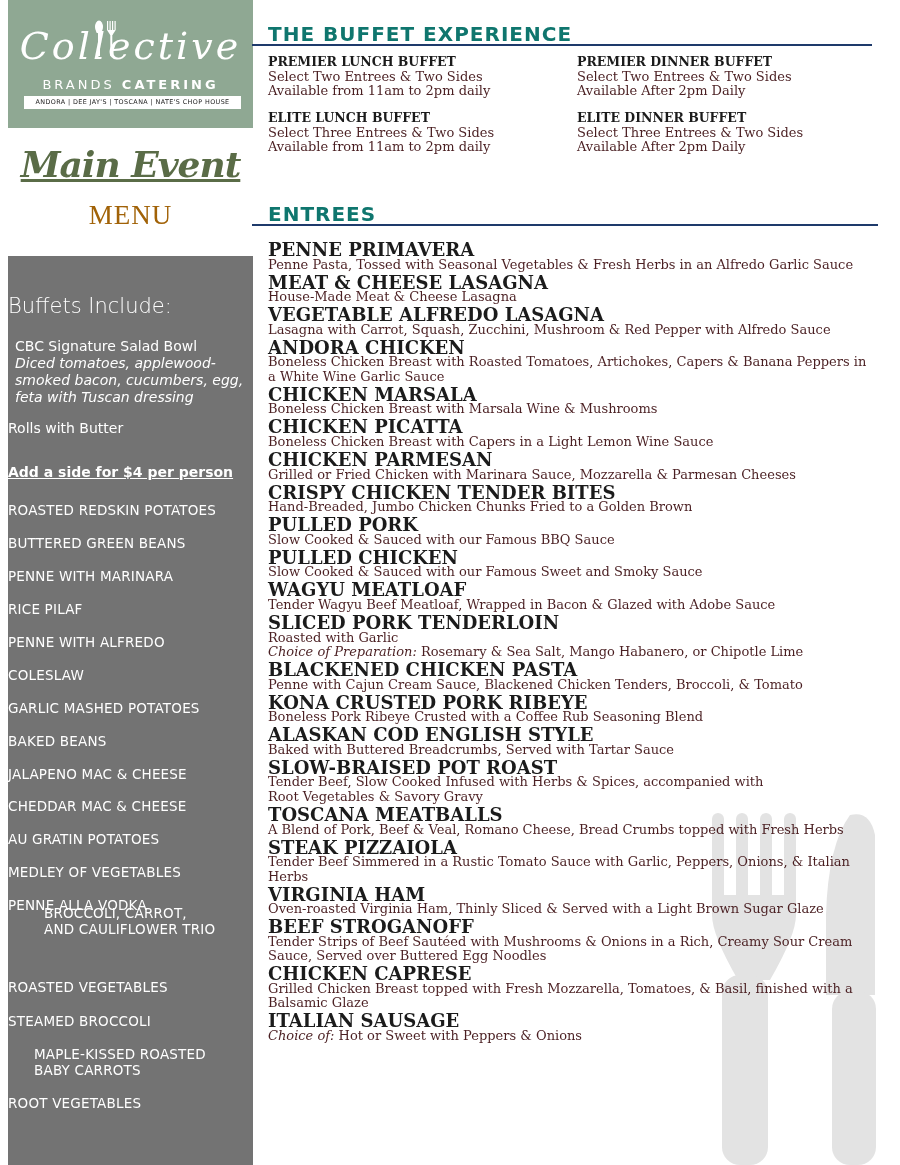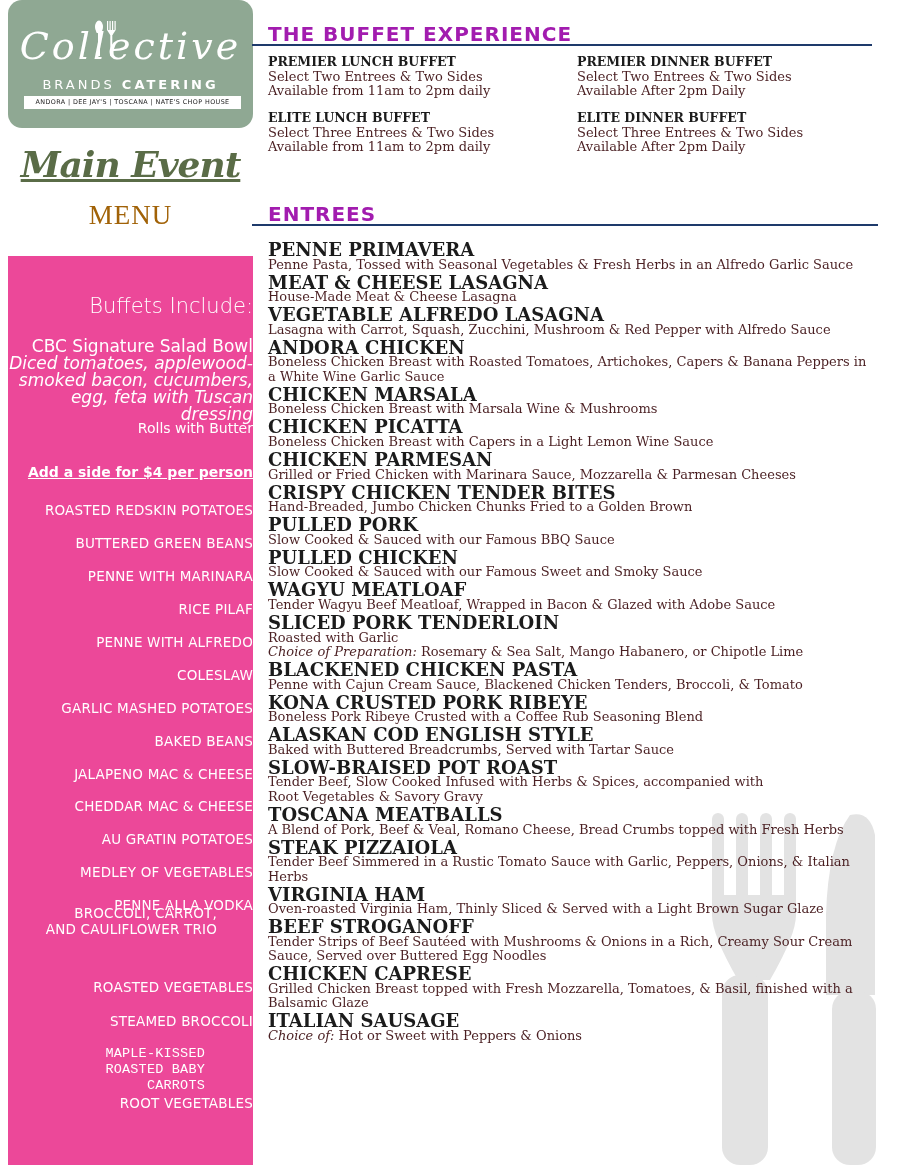--- a/index.html
+++ b/index.html
@@ -2,21 +2,21 @@
 <html><head>
 <meta charset="utf-8">
 <style>
   * { box-sizing: border-box; margin: 0; padding: 0; }
   html, body { width: 900px; height: 1165px; background: #ffffff; overflow: hidden; }
   body { position: relative; font-family: "DejaVu Serif", serif; color: #4a1f22; }
 
   
   .logo-panel {
     position: absolute; left: 8px; top: 0; width: 245px; height: 128px;
-    background: #8fa893; color: #ffffff; text-align: center; border-radius: 14px;
+    background: #8fa893; color: #ffffff; text-align: center;
   }
   .logo-script {
     position: absolute; left: 0; right: 0; top: 24px;
     font-family: "DejaVu Serif", serif; font-style: italic;
     font-size: 38px; letter-spacing: 3px; color: #ffffff; font-weight: normal;
   }
   .logo-utensils { position: absolute; left: 84px; top: 20px; width: 26px; height: 36px; }
   .logo-brands {
     position: absolute; left: 0; right: 0; top: 77px;
     font-family: "DejaVu Sans", sans-serif; font-size: 13px; letter-spacing: 3px; color: #ffffff;
@@ -34,36 +34,36 @@
     font-family: "DejaVu Serif", serif; font-style: italic; font-weight: bold;
     font-size: 36px; color: #5a6c47; letter-spacing: -1px; text-decoration: underline;
   }
   .event-sub {
     position: absolute; left: 8px; width: 245px; top: 200px; text-align: center;
     font-family: "Liberation Serif", serif; font-size: 27px; color: #a16207; letter-spacing: 1px;
   }
 
   .sides-panel {
     position: absolute; left: 8px; top: 256px; width: 245px; height: 909px;
-    background: #ec4899; color: #ffffff; text-align: right;
+    background: #737373; color: #ffffff; text-align: left;
     font-family: "DejaVu Sans", sans-serif;
   }
   .inc-title { position: absolute; left: 0; right: 0; top: 38px; font-size: 21px; font-weight: 300; }
-  .inc-salad { position: absolute; left: 0; right: 0; top: 82px; font-size: 17px; line-height: 17px; }
+  .inc-salad { position: absolute; left: 7px; right: 0; top: 82px; font-size: 14px; line-height: 17px; }
   .inc-salad-desc { display: block; font-style: italic; }
   .inc-rolls { position: absolute; left: 0; right: 0; top: 164px; font-size: 14px; }
   .add-side { position: absolute; left: 0; right: 0; top: 208px; font-size: 14px; font-weight: bold; text-decoration: underline; }
   .side-item {
     position: absolute; left: 0; right: 0; font-size: 13.5px; line-height: 16px; letter-spacing: 0.2px;
   }
 
   
   .section-title {
     position: absolute; left: 268px; font-family: "DejaVu Sans", sans-serif; font-weight: bold;
-    color: #a21caf; font-size: 20px; letter-spacing: 1px;
+    color: #0f766e; font-size: 20px; letter-spacing: 1px;
   }
   .rule { position: absolute; height: 2px; background: #1e3a6b; }
 
   .buffet { position: absolute; font-size: 13px; line-height: 14.5px; color: #4a1f22; }
   .buffet .bname { font-weight: bold; color: #1b1b1b; font-size: 12.5px; }
 
   .entrees { position: absolute; left: 268px; top: 243px; width: 600px; }
   .entree { margin-bottom: 3.6px; }
   .entree .ename { font-weight: bold; color: #1b1b1b; font-size: 18px; line-height: 14.5px; }
   .entree .edesc { font-size: 13px; line-height: 14.5px; color: #4a1f22; }
@@ -111,21 +111,21 @@
   <div class="side-item" style="top:444px">GARLIC MASHED POTATOES</div>
   <div class="side-item" style="top:477px">BAKED BEANS</div>
   <div class="side-item" style="top:510px">JALAPENO MAC &amp; CHEESE</div>
   <div class="side-item" style="top:542px">CHEDDAR MAC &amp; CHEESE</div>
   <div class="side-item" style="top:575px">AU GRATIN POTATOES</div>
   <div class="side-item" style="top:608px">MEDLEY OF VEGETABLES</div>
   <div class="side-item" style="top:641px">PENNE ALLA VODKA</div>
   <div class="side-item" style="top:649px; padding:0 36px;">BROCCOLI, CARROT, AND CAULIFLOWER TRIO</div>
   <div class="side-item" style="top:723px">ROASTED VEGETABLES</div>
   <div class="side-item" style="top:757px">STEAMED BROCCOLI</div>
-  <div class="side-item" style="top:790px; padding:0 48px;font-family:Liberation Mono, monospace;">MAPLE-KISSED ROASTED BABY CARROTS</div>
+  <div class="side-item" style="top:790px; padding:0 26px;">MAPLE-KISSED ROASTED BABY CARROTS</div>
   <div class="side-item" style="top:839px">ROOT VEGETABLES</div>
 </div>
 
 <svg class="watermark" viewBox="0 0 190 360">
   <g fill="#e3e3e3">
 
     <rect x="12" y="8" width="12" height="95" rx="6"></rect>
     <rect x="36" y="8" width="12" height="95" rx="6"></rect>
     <rect x="60" y="8" width="12" height="95" rx="6"></rect>
     <rect x="84" y="8" width="12" height="95" rx="6"></rect>

